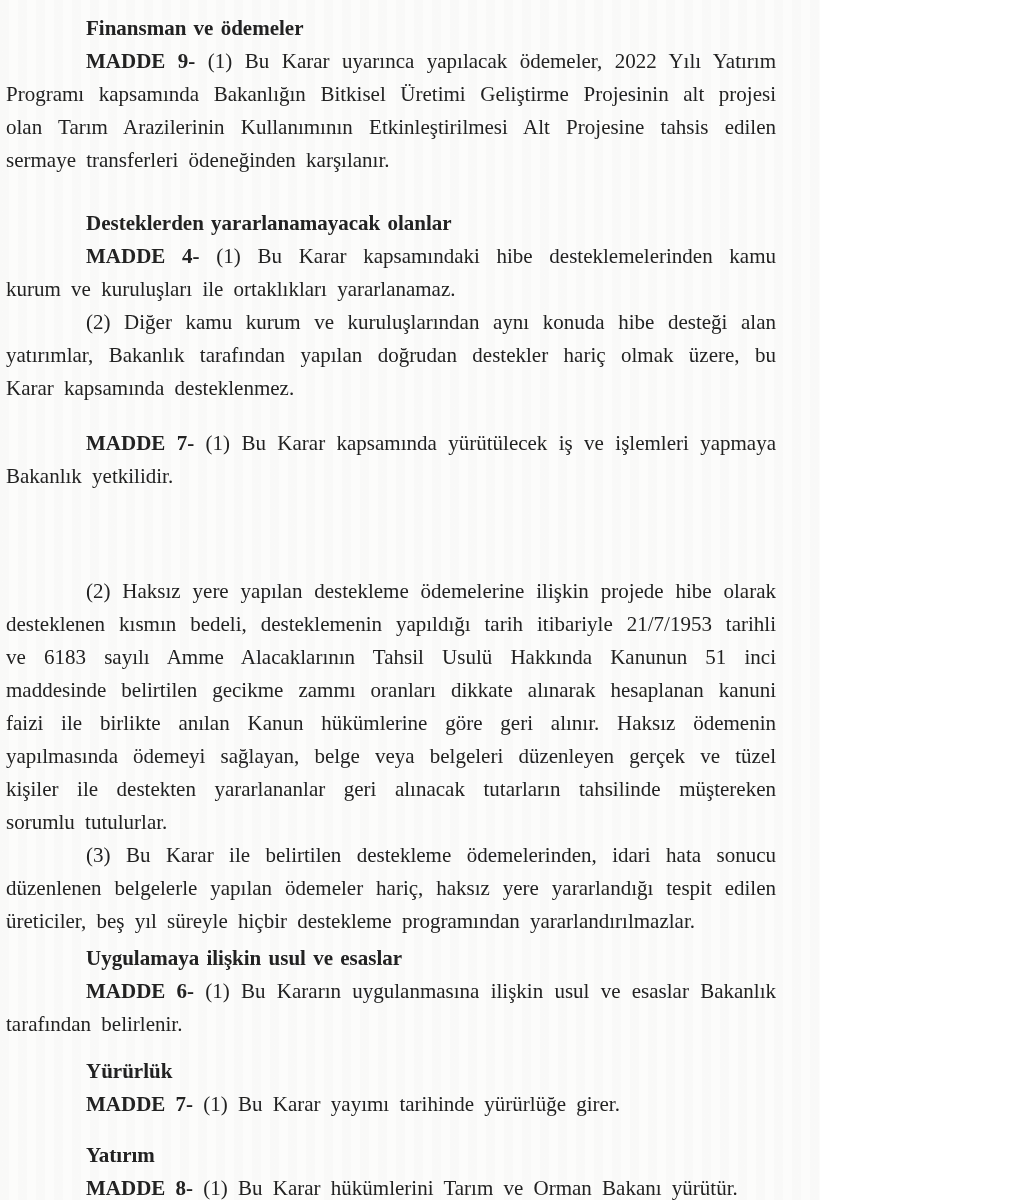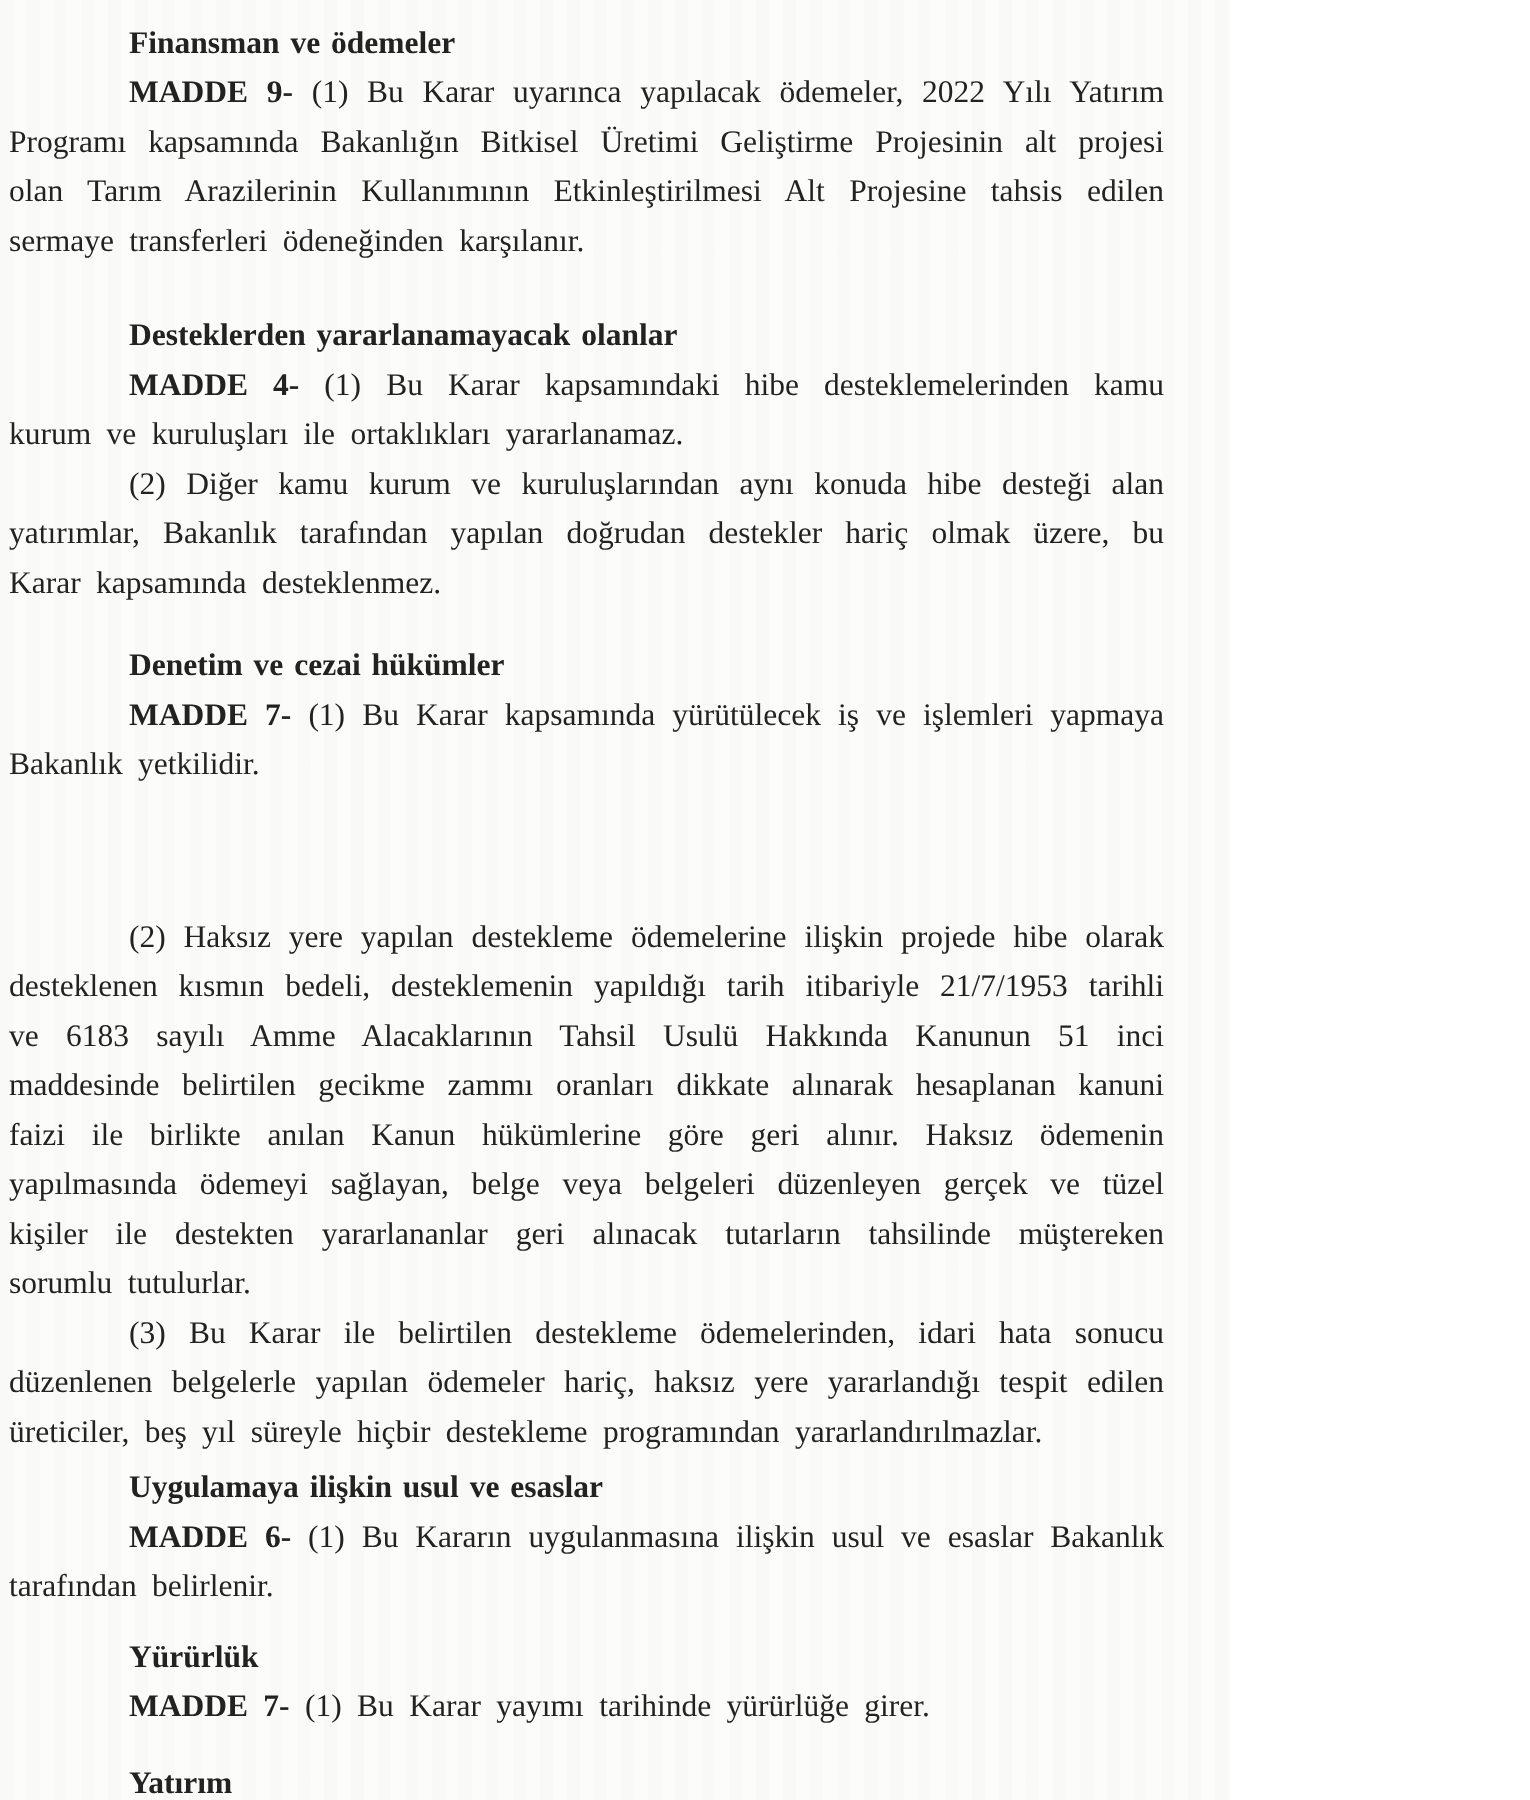--- a/index.html
+++ b/index.html
@@ -57,21 +57,20 @@
     <p class="para"><span class="madde-label">MADDE 9-</span><span> (1) Bu Karar uyarınca yapılacak ödemeler, 2022 Yılı Yatırım Programı kapsamında Bakanlığın Bitkisel Üretimi Geliştirme Projesinin alt projesi olan Tarım Arazilerinin Kullanımının Etkinleştirilmesi Alt Projesine tahsis edilen sermaye transferleri ödeneğinden karşılanır.</span></p>
   </div>
 
   <div class="doc-section sec-gap-30">
     <p class="section-heading">Desteklerden yararlanamayacak olanlar</p>
     <p class="para"><span class="madde-label">MADDE 4-</span><span> (1) Bu Karar kapsamındaki hibe desteklemelerinden kamu kurum ve kuruluşları ile ortaklıkları yararlanamaz.</span></p>
     <p class="para"><span>(2) Diğer kamu kurum ve kuruluşlarından aynı konuda hibe desteği alan yatırımlar, Bakanlık tarafından yapılan doğrudan destekler hariç olmak üzere, bu Karar kapsamında desteklenmez.</span></p>
   </div>
 
   <div class="doc-section sec-gap-22">
-    <p class="section-heading">Denetim ve cezai hükümler</p>
     <p class="para"><span class="madde-label">MADDE 7-</span><span> (1) Bu Karar kapsamında yürütülecek iş ve işlemleri yapmaya Bakanlık yetkilidir.</span></p>
   </div>
 
   <div class="doc-section sec-gap-82">
 
     <p class="para"><span>(2) Haksız yere yapılan destekleme ödemelerine ilişkin projede hibe olarak desteklenen kısmın bedeli, desteklemenin yapıldığı tarih itibariyle 21/7/1953 tarihli ve 6183 sayılı Amme Alacaklarının Tahsil Usulü Hakkında Kanunun 51 inci maddesinde belirtilen gecikme zammı oranları dikkate alınarak hesaplanan kanuni faizi ile birlikte anılan Kanun hükümlerine göre geri alınır. Haksız ödemenin yapılmasında ödemeyi sağlayan, belge veya belgeleri düzenleyen gerçek ve tüzel kişiler ile destekten yararlananlar geri alınacak tutarların tahsilinde müştereken sorumlu tutulurlar.</span></p>
     <p class="para"><span>(3) Bu Karar ile belirtilen destekleme ödemelerinden, idari hata sonucu düzenlenen belgelerle yapılan ödemeler hariç, haksız yere yararlandığı tespit edilen üreticiler, beş yıl süreyle hiçbir destekleme programından yararlandırılmazlar.</span></p>
   </div>
 
   <div class="doc-section sec-gap-0">

